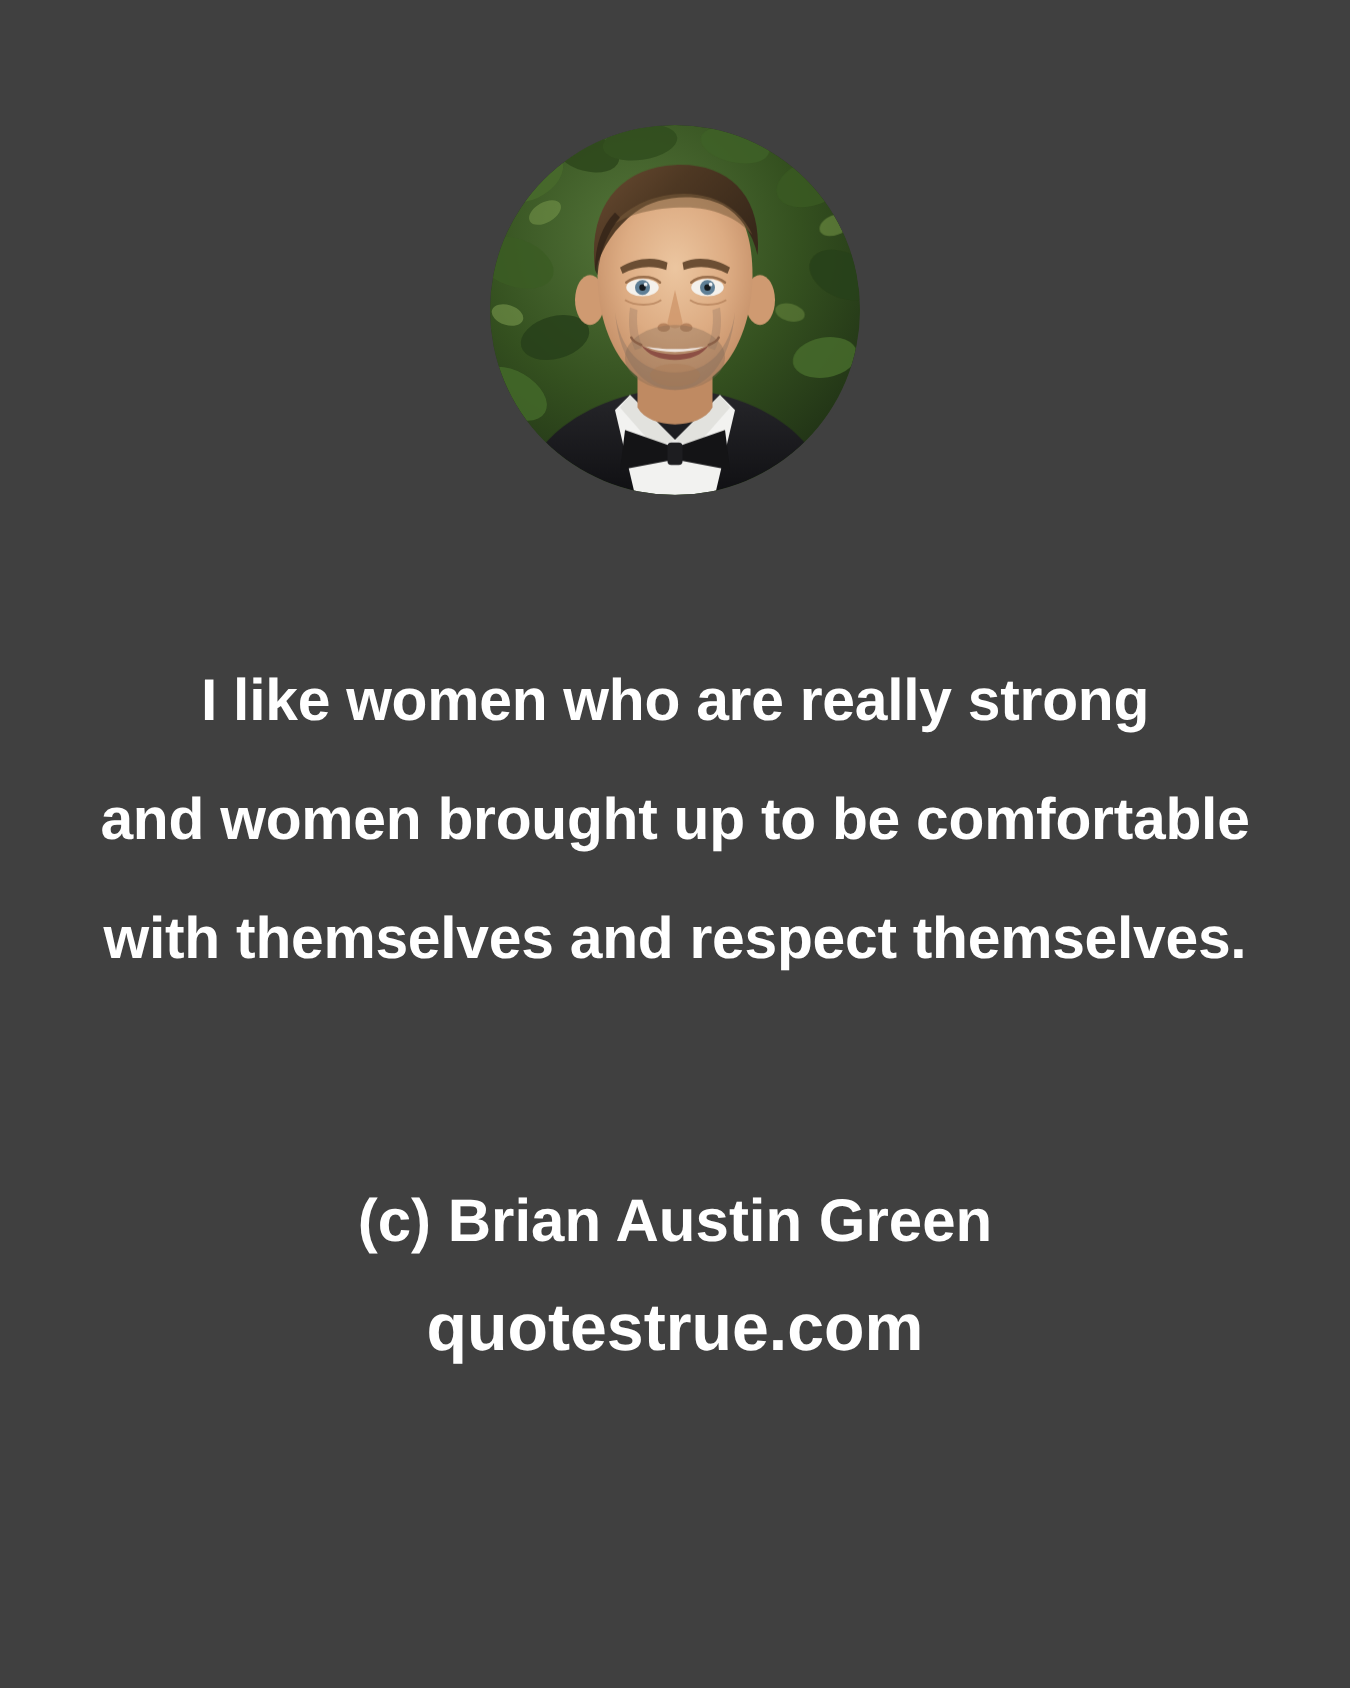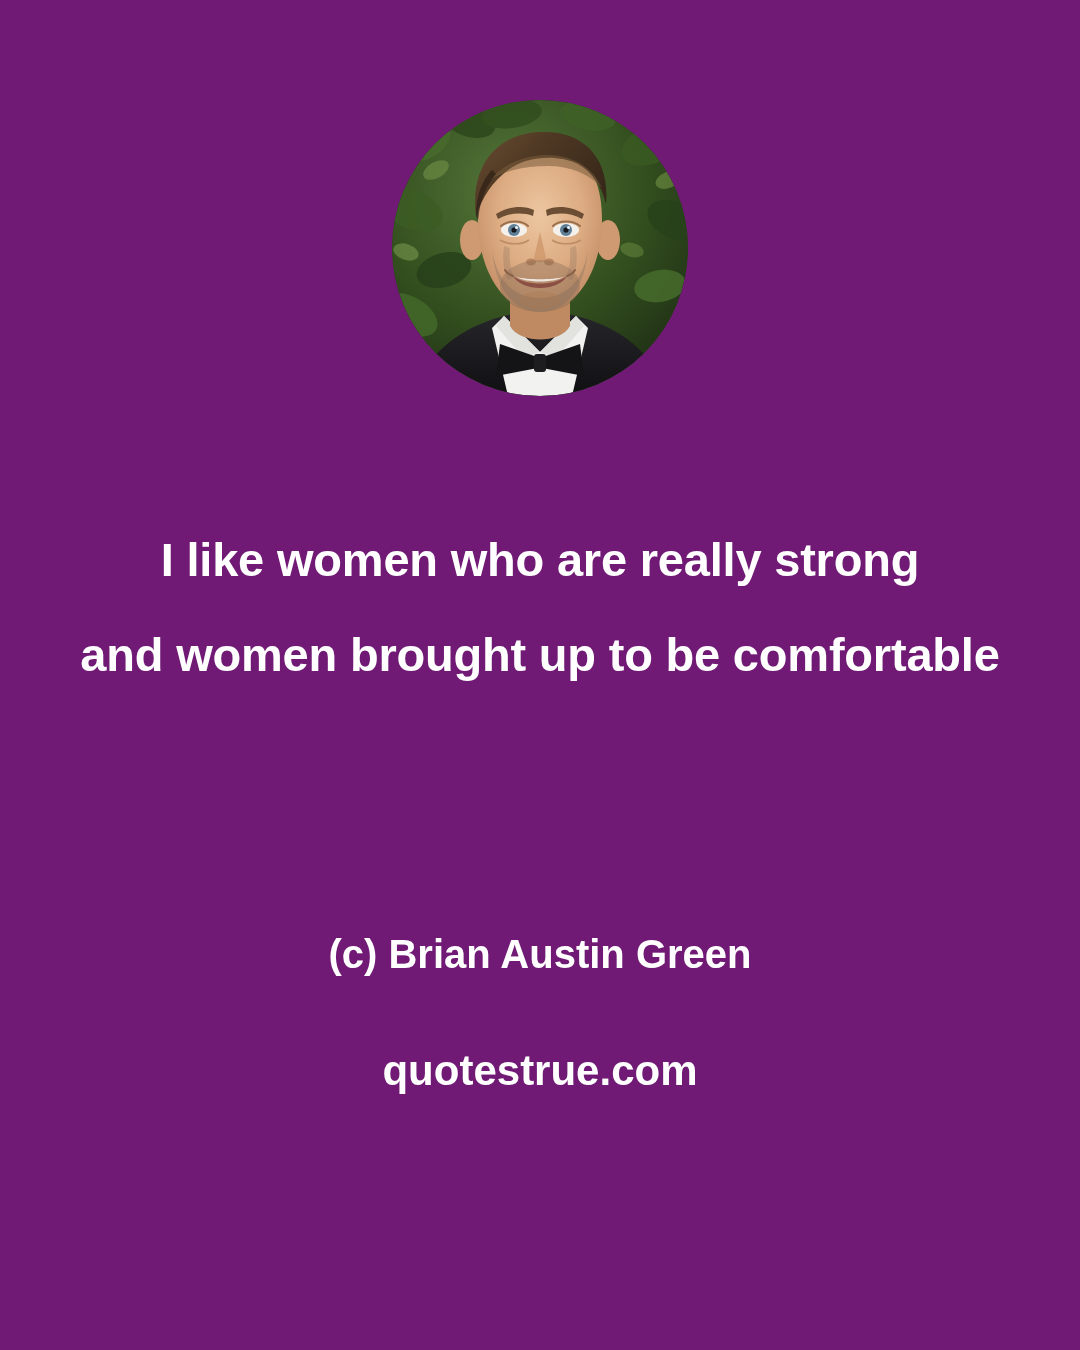--- a/index.html
+++ b/index.html
@@ -13,21 +13,21 @@
     height: 1350px;
     overflow: hidden;
     font-family: "Liberation Sans", sans-serif;
     -webkit-font-smoothing: antialiased;
   }
 
   #quote-card {
     position: relative;
     width: 1080px;
     height: 1350px;
-    background: #701a75;
+    background: #404040;
     box-sizing: border-box;
     display: flex;
     flex-direction: column;
     align-items: center;
     text-decoration: underline;
   }
 
   
   #avatar-wrap {
     position: absolute;
@@ -78,33 +78,34 @@
     top: 925px;
     left: 40px;
     width: 1000px;
     text-align: center;
   }
 
   #author-line {
     display: block;
     color: #ffffff;
     font-family: "Liberation Sans", sans-serif;
-    font-size: 40px;
+    font-size: 48px;
     font-weight: 700;
     line-height: 58px;
     letter-spacing: 0px;
     white-space: nowrap;
+    margin-top: 24px;
   }
 
   #source-line {
     display: block;
-    margin-top: 60px;
+    margin-top: 28px;
     color: #ffffff;
     font-family: "Liberation Sans", sans-serif;
-    font-size: 42px;
+    font-size: 53px;
     font-weight: 600;
     line-height: 56px;
     letter-spacing: 0px;
     white-space: nowrap;
   }
 </style>
 </head>
 <body>
 
 <div id="quote-card">
@@ -218,20 +219,21 @@
 
           <ellipse cx="148" cy="200" rx="20" ry="9" fill="#a8764f" opacity="0.3"></ellipse>
         </g>
       </svg>
     </div>
   </div>
 
   <div id="quote-block">
     <span class="quote-line">I like women who are really strong</span>
     <span class="quote-line">and women brought up to be comfortable</span>
+    <span class="quote-line">with themselves and respect themselves.</span>
   </div>
 
   <div id="attribution-block">
     <span id="author-line">(c) Brian Austin Green</span>
     <span id="source-line">quotestrue.com</span>
   </div>
 
 </div>
 
 </body></html>

